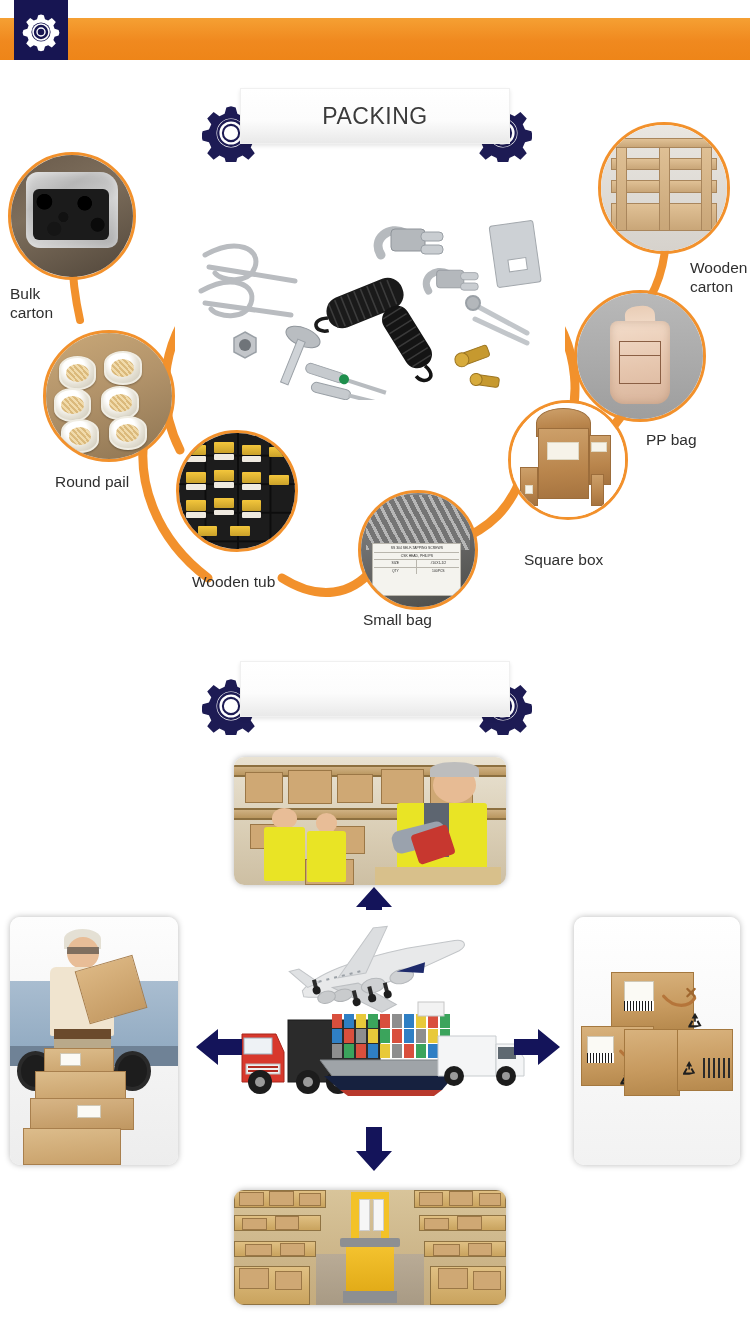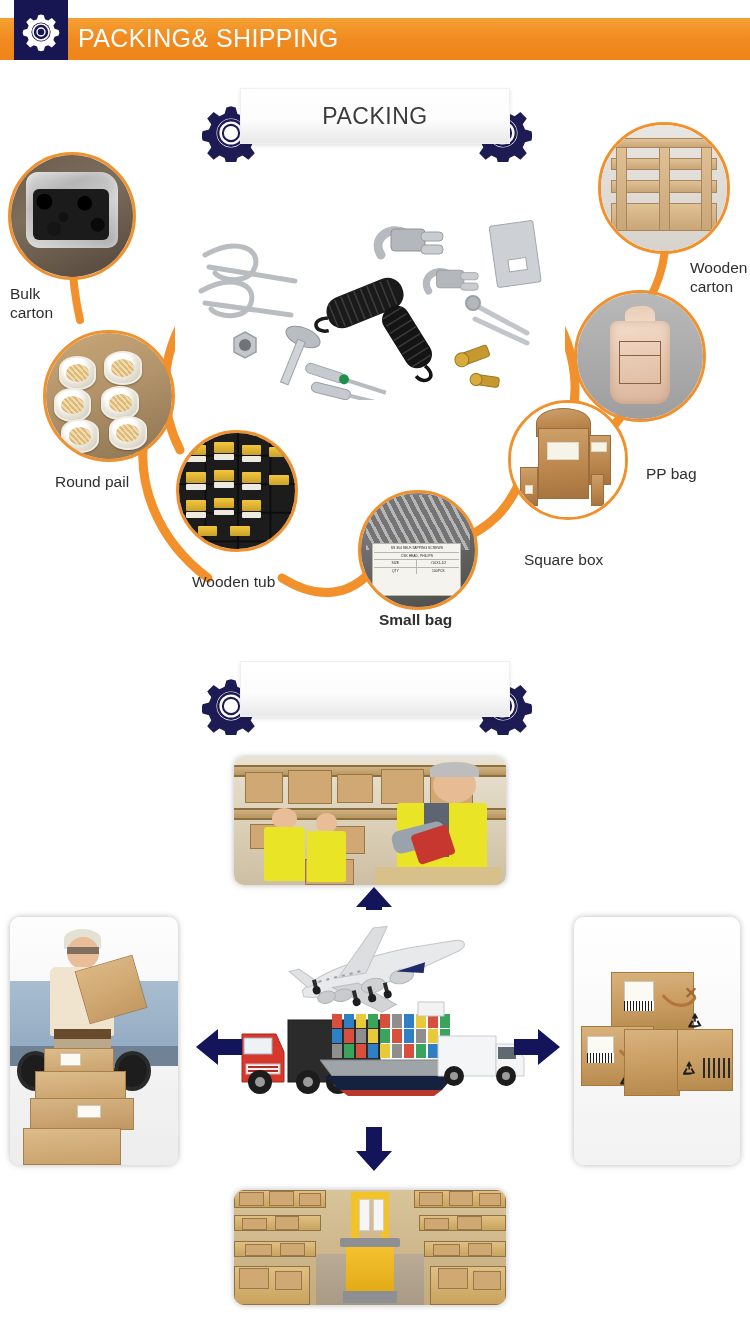--- a/index.html
+++ b/index.html
@@ -257,21 +257,20 @@
   <div class="header-tab"></div>
   <svg class="header-gear" viewBox="0 0 100 100">
     <g fill="#ffffff">
       <path d="M50 6 l7 2 3 10 8 3 9-6 10 10 -6 9 3 8 10 3 2 7 -2 7 -10 3 -3 8 6 9 -10 10 -9-6 -8 3 -3 10 -7 2 -7-2 -3-10 -8-3 -9 6 -10-10 6-9 -3-8 -10-3 -2-7 2-7 10-3 3-8 -6-9 10-10 9 6 8-3 3-10z"></path>
     </g>
     <circle cx="50" cy="50" r="24" fill="#171552"></circle>
     <circle cx="50" cy="50" r="20" fill="none" stroke="#ffffff" stroke-width="4"></circle>
     <circle cx="50" cy="50" r="13" fill="#171552"></circle>
     <circle cx="50" cy="50" r="10" fill="none" stroke="#ffffff" stroke-width="3.5"></circle>
   </svg>
-  <div class="header-title">PACKING&amp; SHIPPING</div>
 </div>
 
 <div class="banner" style="left:202px; top:88px;">
   <svg class="gear-deco left" viewBox="0 0 100 100">
     <g fill="#1d1b54">
       <path d="M50 4 l8 2 3 11 9 4 10-7 11 11 -7 10 4 9 11 3 2 8 -2 8 -11 3 -4 9 7 10 -11 11 -10-7 -9 4 -3 11 -8 2 -8-2 -3-11 -9-4 -10 7 -11-11 7-10 -4-9 -11-3 -2-8 2-8 11-3 4-9 -7-10 11-11 10 7 9-4 3-11z"></path>
     </g>
     <circle cx="50" cy="50" r="25" fill="#ffffff"></circle>
     <circle cx="50" cy="50" r="22" fill="none" stroke="#1d1b54" stroke-width="4"></circle>
     <circle cx="50" cy="50" r="14" fill="none" stroke="#1d1b54" stroke-width="3.5"></circle>
@@ -460,42 +459,42 @@
       <div class="sbag-row">
         <span>SIZE</span>
         <span>#10X1-1/2</span>
       </div>
       <div class="sbag-row" style="border-bottom:none;">
         <span>QTY</span>
         <span>100PCS</span>
       </div>
     </div>
   </div>
-  <div class="plabel" style="left:379px; top:460px;font-weight:bold;">Small bag</div>
+  <div class="plabel" style="left:363px; top:460px;">Small bag</div>
 
   <div class="photo" style="left:508px; top:250px; width:120px; height:120px;">
     <div class="tex sbox-bg"></div>
     <div class="kraft" style="left:22%; top:4%;  width:48%; height:26%; border-radius:50% 50% 0 0;"></div>
     <div class="kraft" style="left:24%; top:22%; width:44%; height:62%;"></div>
     <div class="kraft-white" style="left:32%; top:34%; width:28%; height:16%;"></div>
     <div class="kraft" style="left:68%; top:28%; width:20%; height:44%;"></div>
     <div class="kraft-white" style="left:70%; top:34%; width:14%; height:9%;"></div>
     <div class="kraft" style="left:8%;  top:56%; width:16%; height:34%;"></div>
     <div class="kraft" style="left:70%; top:62%; width:12%; height:28%;"></div>
     <div class="kraft-white" style="left:12%; top:72%; width:7%; height:8%;"></div>
   </div>
   <div class="plabel" style="left:524px; top:400px;">Square box</div>
 
   <div class="photo" style="left:574px; top:140px; width:132px; height:132px;">
     <div class="tex pp-bg"></div>
     <div class="pp-neck"></div>
     <div class="pp-bag-body"></div>
     <div class="pp-print"></div>
   </div>
-  <div class="plabel" style="left:646px; top:280px;margin-top:34px;">PP bag</div>
+  <div class="plabel" style="left:646px; top:280px;">PP bag</div>
 
   <div class="photo" style="left:598px; top:-28px; width:132px; height:132px;">
     <div class="tex wood-bg"></div>
     <div class="wood-slat" style="left:8%;  top:26%; width:84%; height:10%;"></div>
     <div class="wood-slat" style="left:8%;  top:44%; width:84%; height:10%;"></div>
     <div class="wood-slat" style="left:8%;  top:62%; width:84%; height:22%;"></div>
     <div class="wood-slat" style="left:12%; top:14%; width:9%;  height:70%;"></div>
     <div class="wood-slat" style="left:46%; top:14%; width:9%;  height:70%;"></div>
     <div class="wood-slat" style="left:79%; top:14%; width:9%;  height:70%;"></div>
     <div class="wood-slat" style="left:6%;  top:10%; width:88%; height:8%;"></div>

